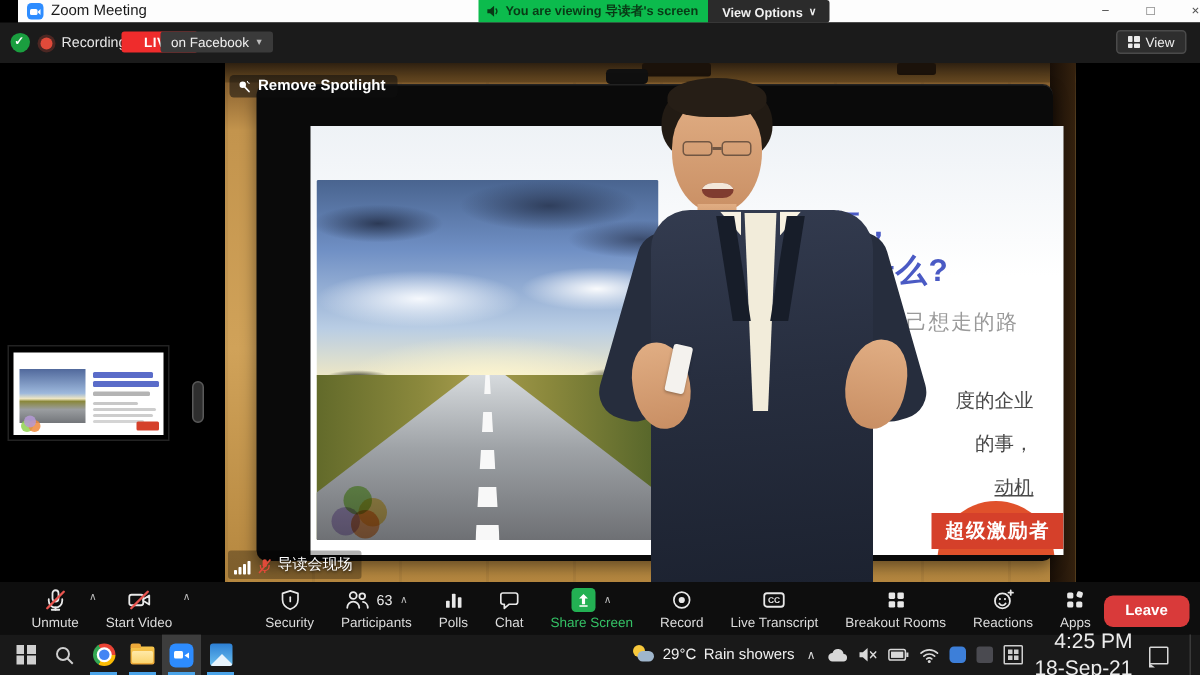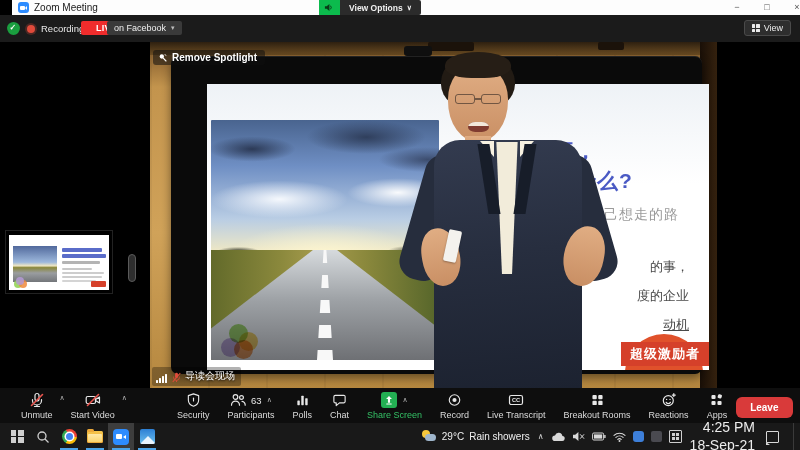--- a/index.html
+++ b/index.html
@@ -151,20 +151,21 @@
 
   <div id="titlebar">
     <div id="title-appicon"></div>
     <div id="title-text">Zoom Meeting</div>
     <div id="share-banner">
       <div id="banner-green">
         <svg width="9" height="9" viewBox="0 0 10 10">
             <path d="M1 3.5h2L6 1v8L3 6.5H1z" fill="#093a16"></path>
             <path d="M7.2 3a3 3 0 0 1 0 4" stroke="#093a16" stroke-width="1" fill="none"></path>
           </svg>
+        <span id="banner-text">You are viewing 导读者's screen</span>
       </div>
       <div id="view-options-btn">
         <span>View Options</span>
         <span style="font-size:7px;">∨</span>
       </div>
     </div>
     <div id="win-controls">
       <div class="winbtn">−</div>
       <div class="winbtn">□</div>
       <div class="winbtn">×</div>
@@ -221,22 +222,22 @@
             <div class="venn" style="left:27px;top:256px;width:19px;height:19px;background:#f08a3c;"></div>
             <div class="venn" style="left:14px;top:254px;width:19px;height:19px;background:#b59ad6;"></div>
           </div>
 
           <div id="slide-title">
             <div>与他们同行，</div>
             <div>一起探寻为什么?</div>
           </div>
           <div id="slide-subtitle">走出一条属于自己想走的路</div>
           <div id="slide-body">
+            <div>度的企业</div>
             <div>的事，</div>
-            <div>度的企业</div>
             <div class="u">动机</div>
           </div>
           <div id="slide-circle"></div>
           <div id="slide-badge">超级激励者</div>
         </div>
       </div>
 
       <div>
         <div class="abs" style="left:291px;top:11px;width:74px;height:58px;background:#221b14;border-radius:50% 50% 46% 46%;"></div>
         <div class="abs skin" style="left:298px;top:24px;width:60px;height:76px;border-radius:48% 52% 58% 58%/50% 50% 62% 62%;"></div>

